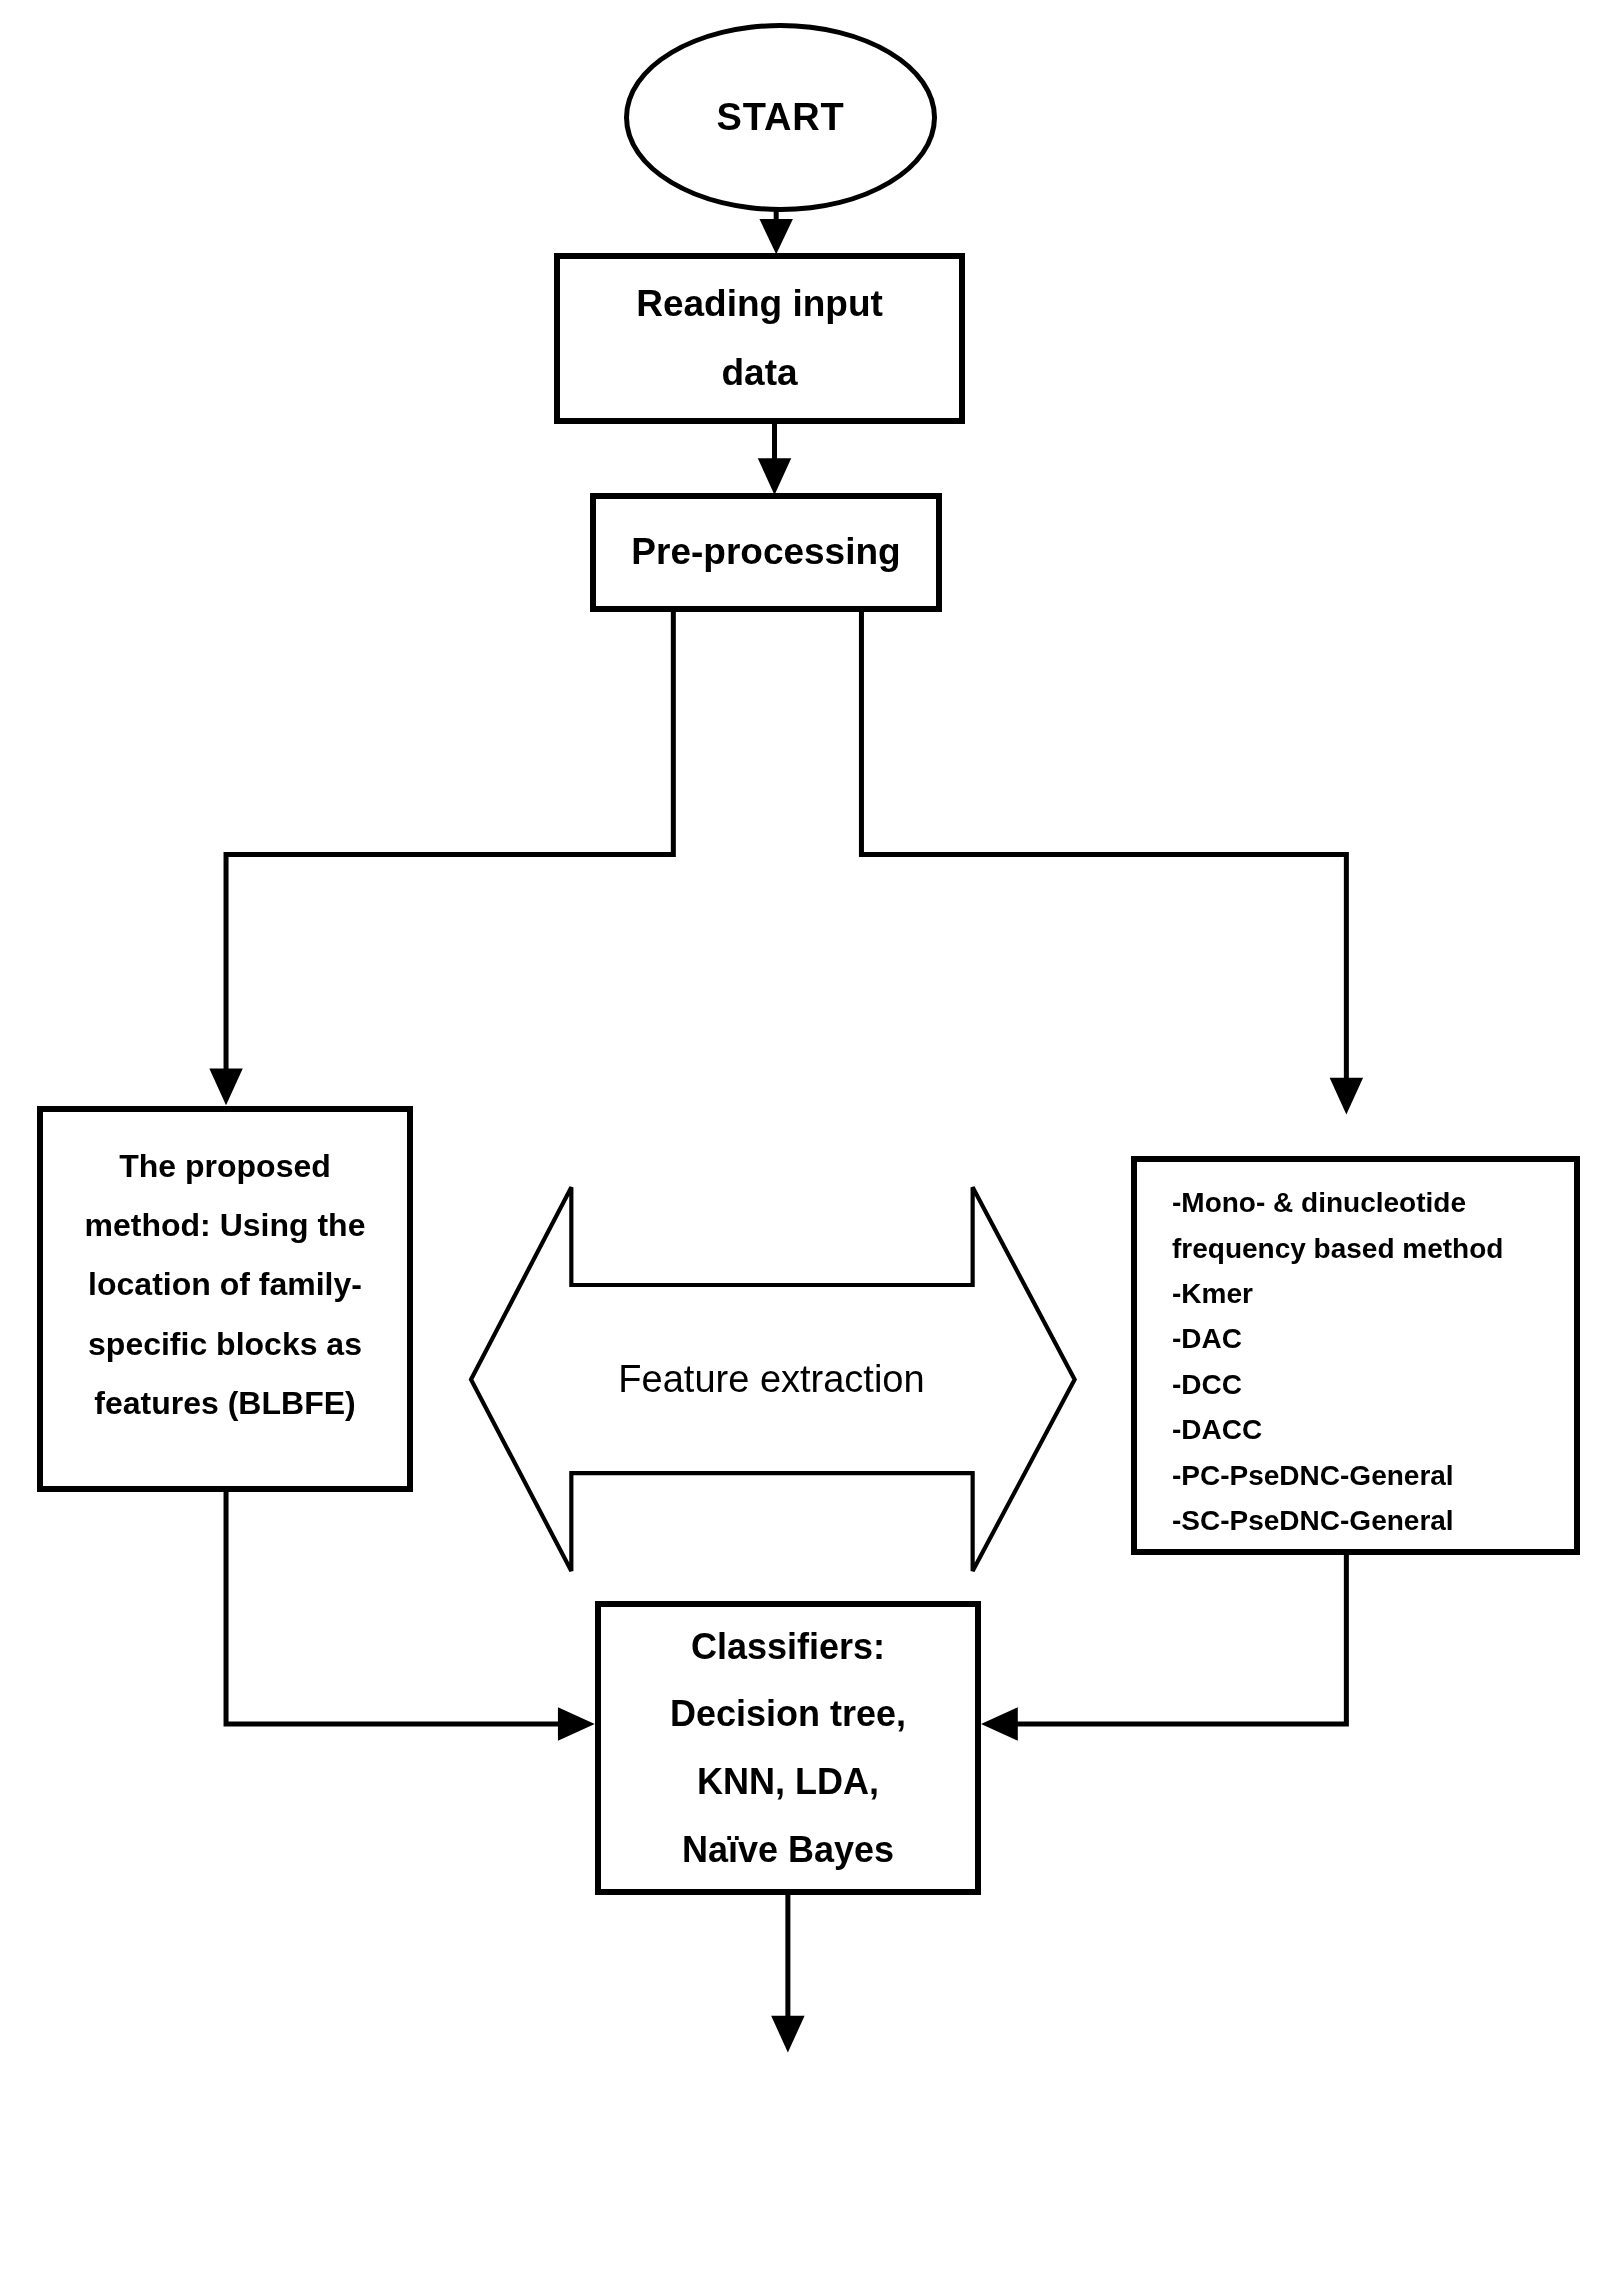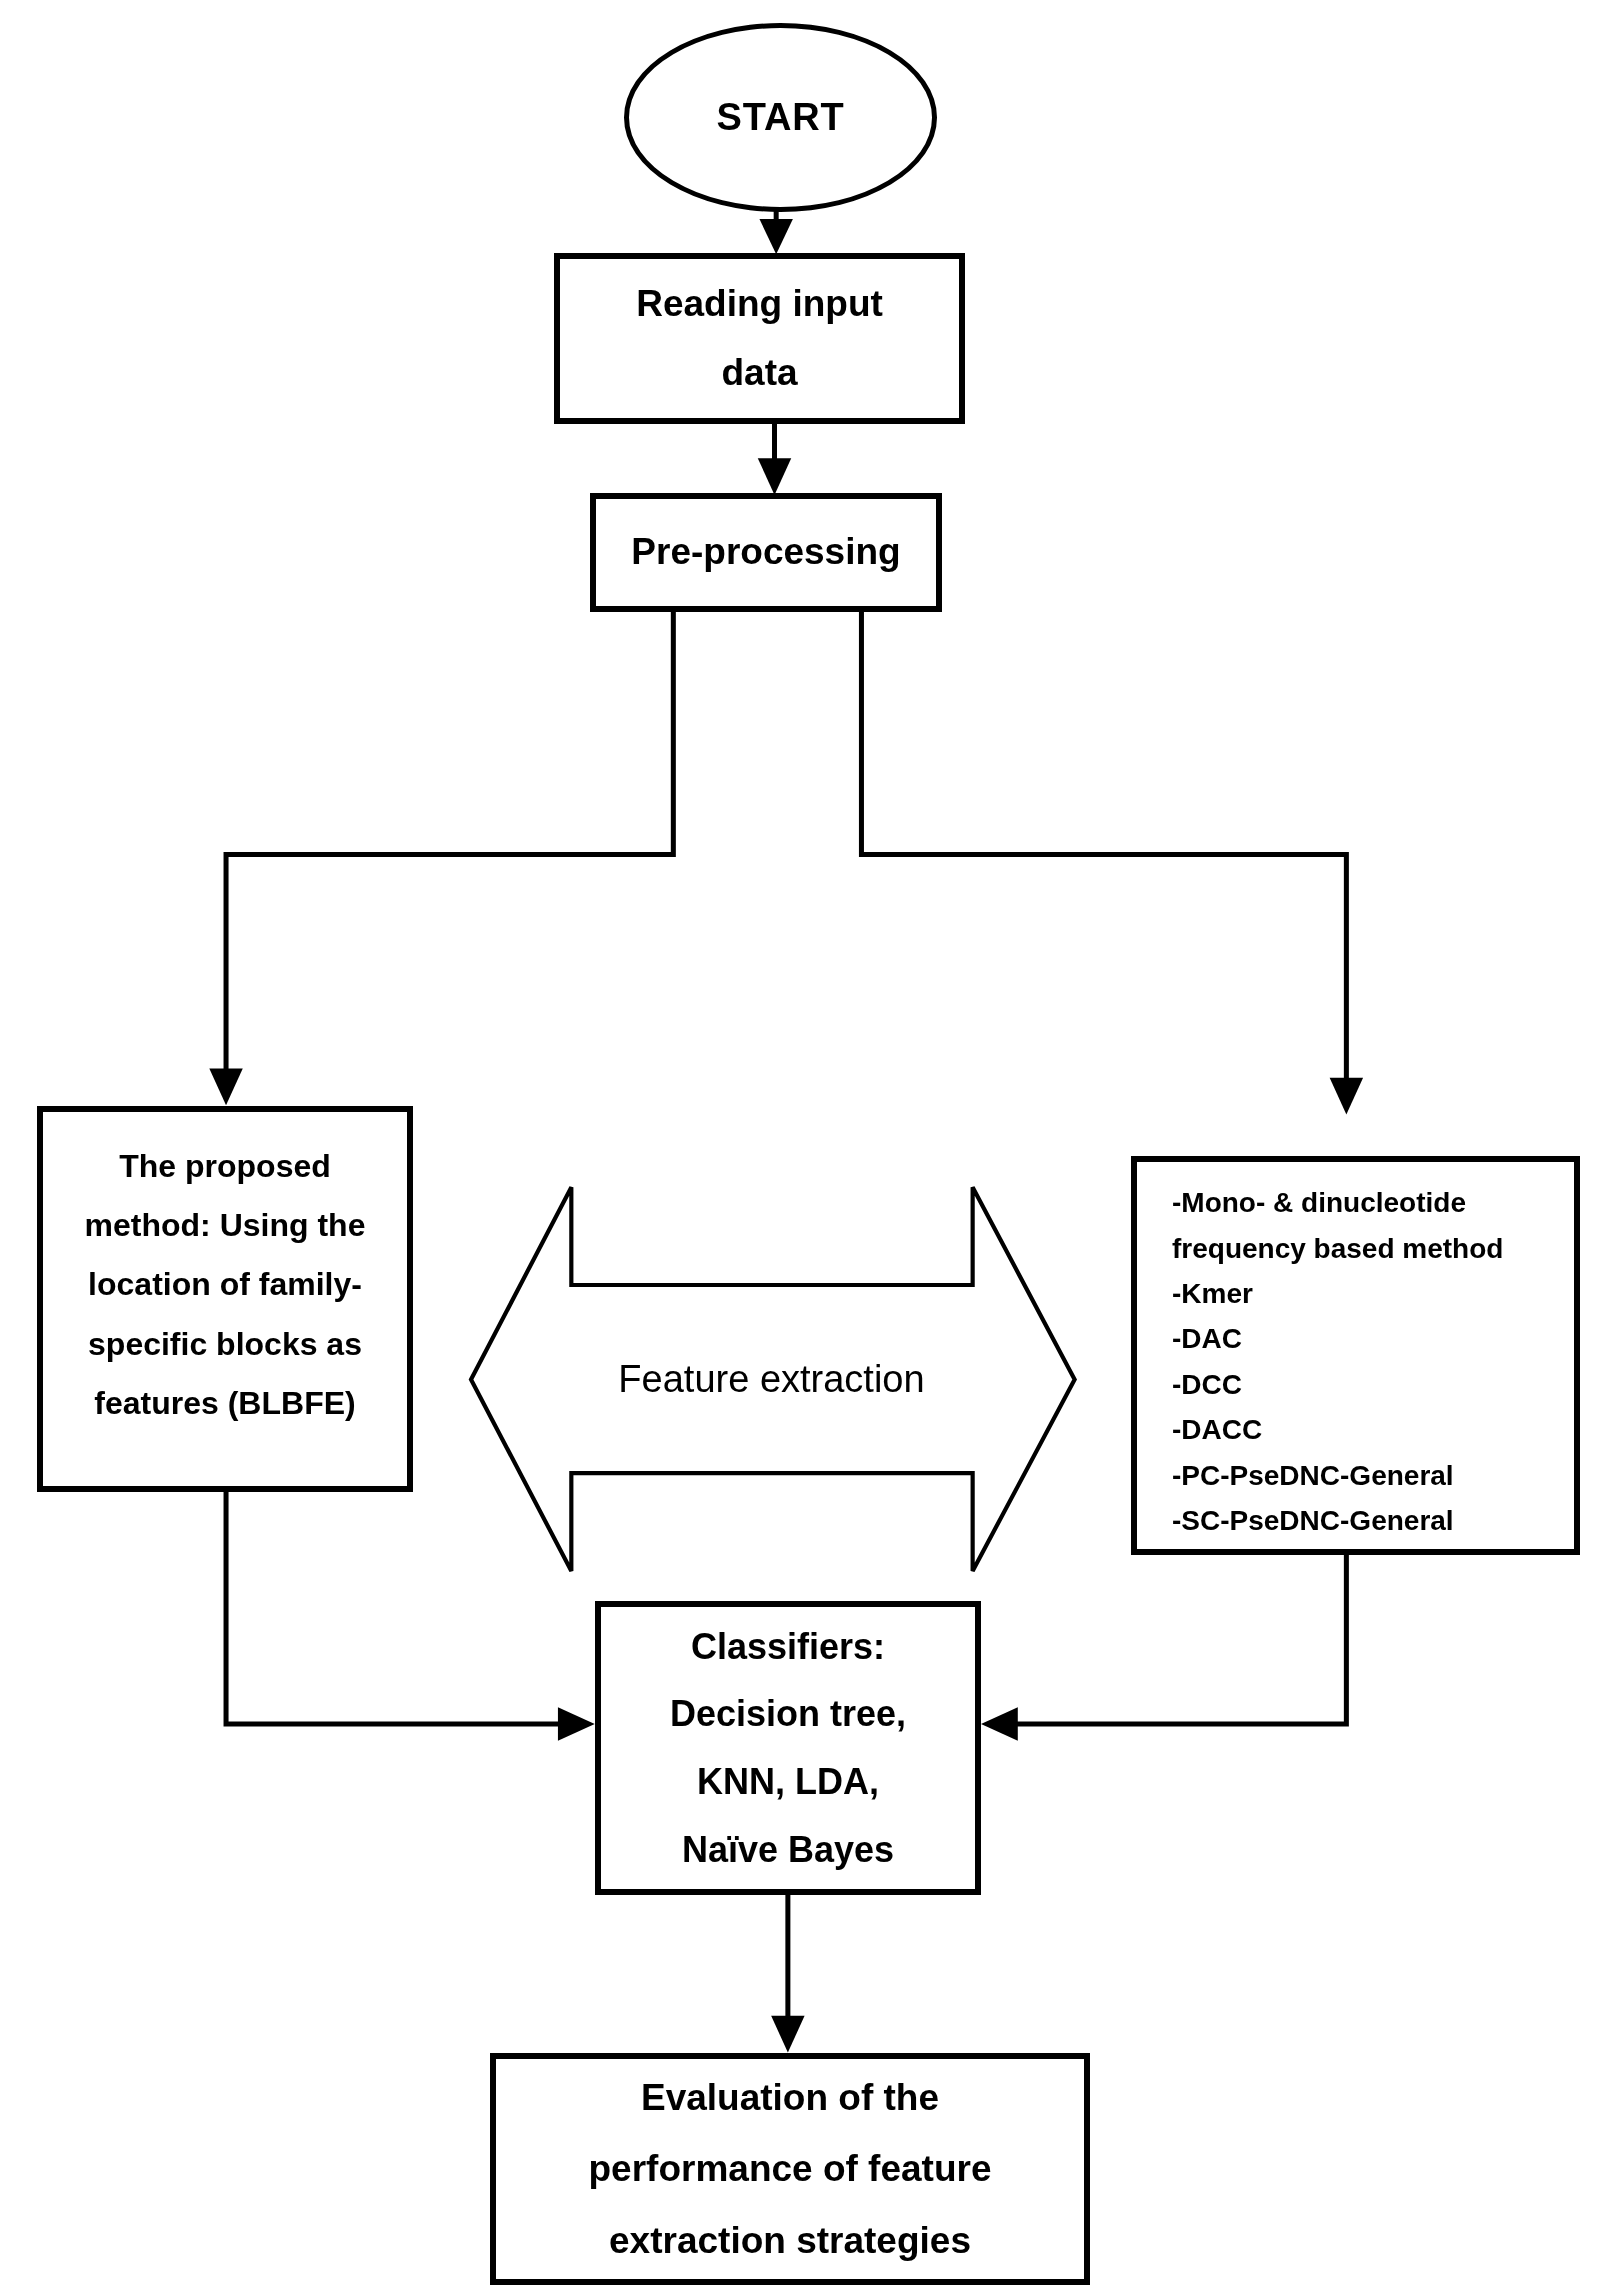--- a/index.html
+++ b/index.html
@@ -181,20 +181,15 @@
     <span>Feature extraction</span>
   </div>
 
   <div class="node classifiers-box">
     <span>Classifiers:
 Decision tree,
 KNN, LDA,
 Naïve Bayes</span>
   </div>
 
-  <div class="node evaluation-box">
-    <span>Evaluation of the
-performance of feature
-extraction strategies</span>
-  </div>
 
 </div>
 
 
 </body></html>

